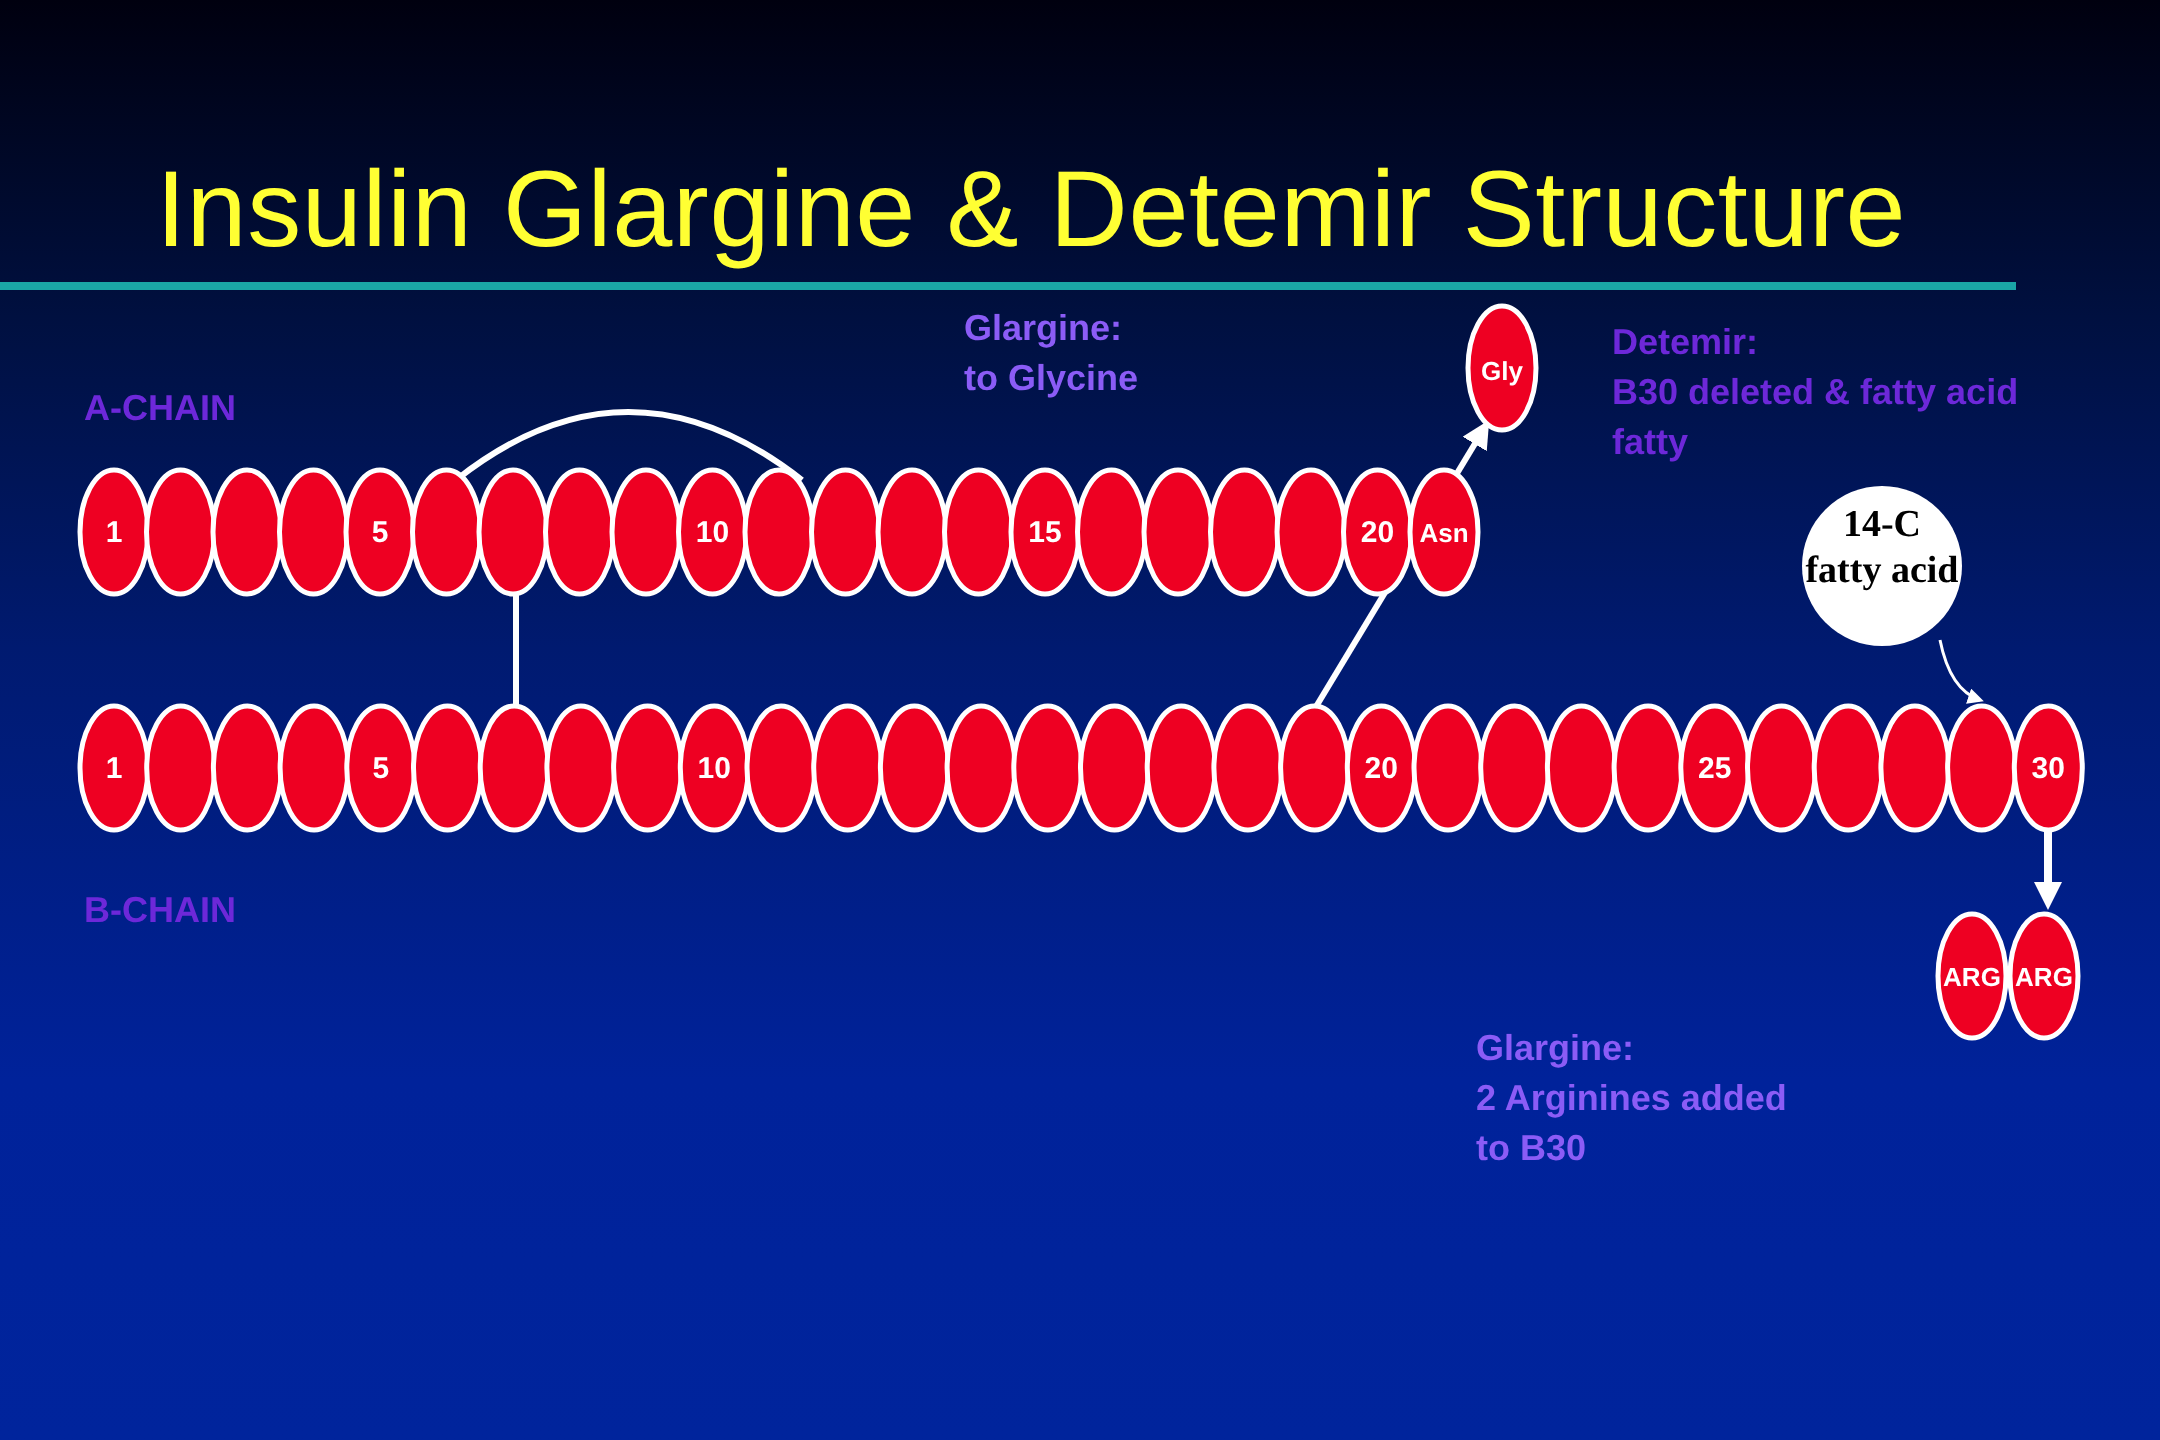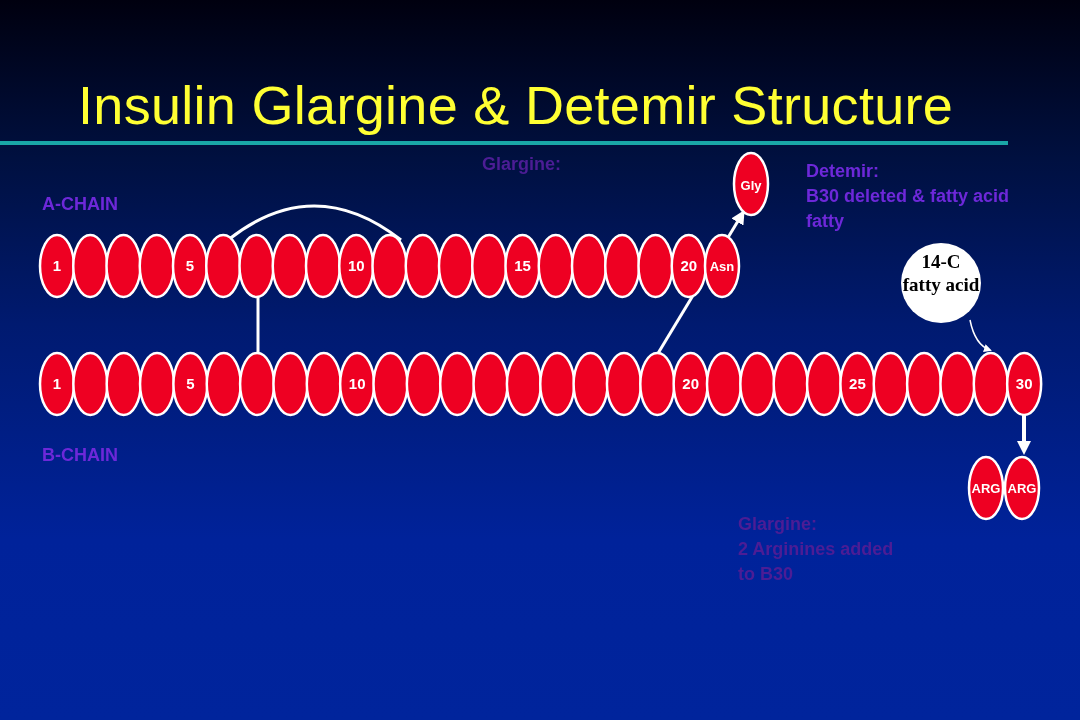--- a/index.html
+++ b/index.html
@@ -7,37 +7,38 @@
     width:1080px; height:720px; overflow:hidden; position:relative;
     background: linear-gradient(to bottom, #00000f 0%, #001040 22%, #001a70 45%, #00229a 75%, #00249c 100%);
     font-family: "Liberation Sans", sans-serif;
   }
   .title {
     position:absolute; left:78px; top:74px;
     font-size:54px; color:#ffff33; white-space:nowrap; letter-spacing:0.3px;
   }
   .rule { position:absolute; left:0; top:141px; width:1008px; height:4px; background:#1aa6a6; }
   .label { position:absolute; font-weight:bold; font-size:18px; white-space:nowrap; line-height:25px; }
-  .yellow { color:#4c1d95; }
+  .yellow { color:#8b5cf6; }
   .white { color:#6d28d9; }
   svg.diagram { position:absolute; left:0; top:0; }
   .res-num { font-family:"Liberation Sans", sans-serif; font-weight:bold; font-size:15px; fill:#ffffff; }
   .fa-text { font-family:"Liberation Serif", serif; font-weight:bold; font-size:19px; fill:#000; }
 </style>
 </head>
 <body>
 
 <div class="title">Insulin Glargine &amp; Detemir Structure</div>
 <div class="rule"></div>
 
 <div class="label white" style="left:42px; top:192px;">A-CHAIN</div>
 <div class="label white" style="left:42px; top:443px;">B-CHAIN</div>
 
 <div class="label yellow" style="left:482px; top:152px;">
   <div>Glargine:</div>
+  <div>to Glycine</div>
 </div>
 
 <div class="label white" style="left:806px; top:159px;">
   <div>Detemir:</div>
   <div>B30 deleted &amp; fatty acid</div>
   <div>fatty</div>
 </div>
 
 <div class="label yellow" style="left:738px; top:512px;">
   <div>Glargine:</div>

